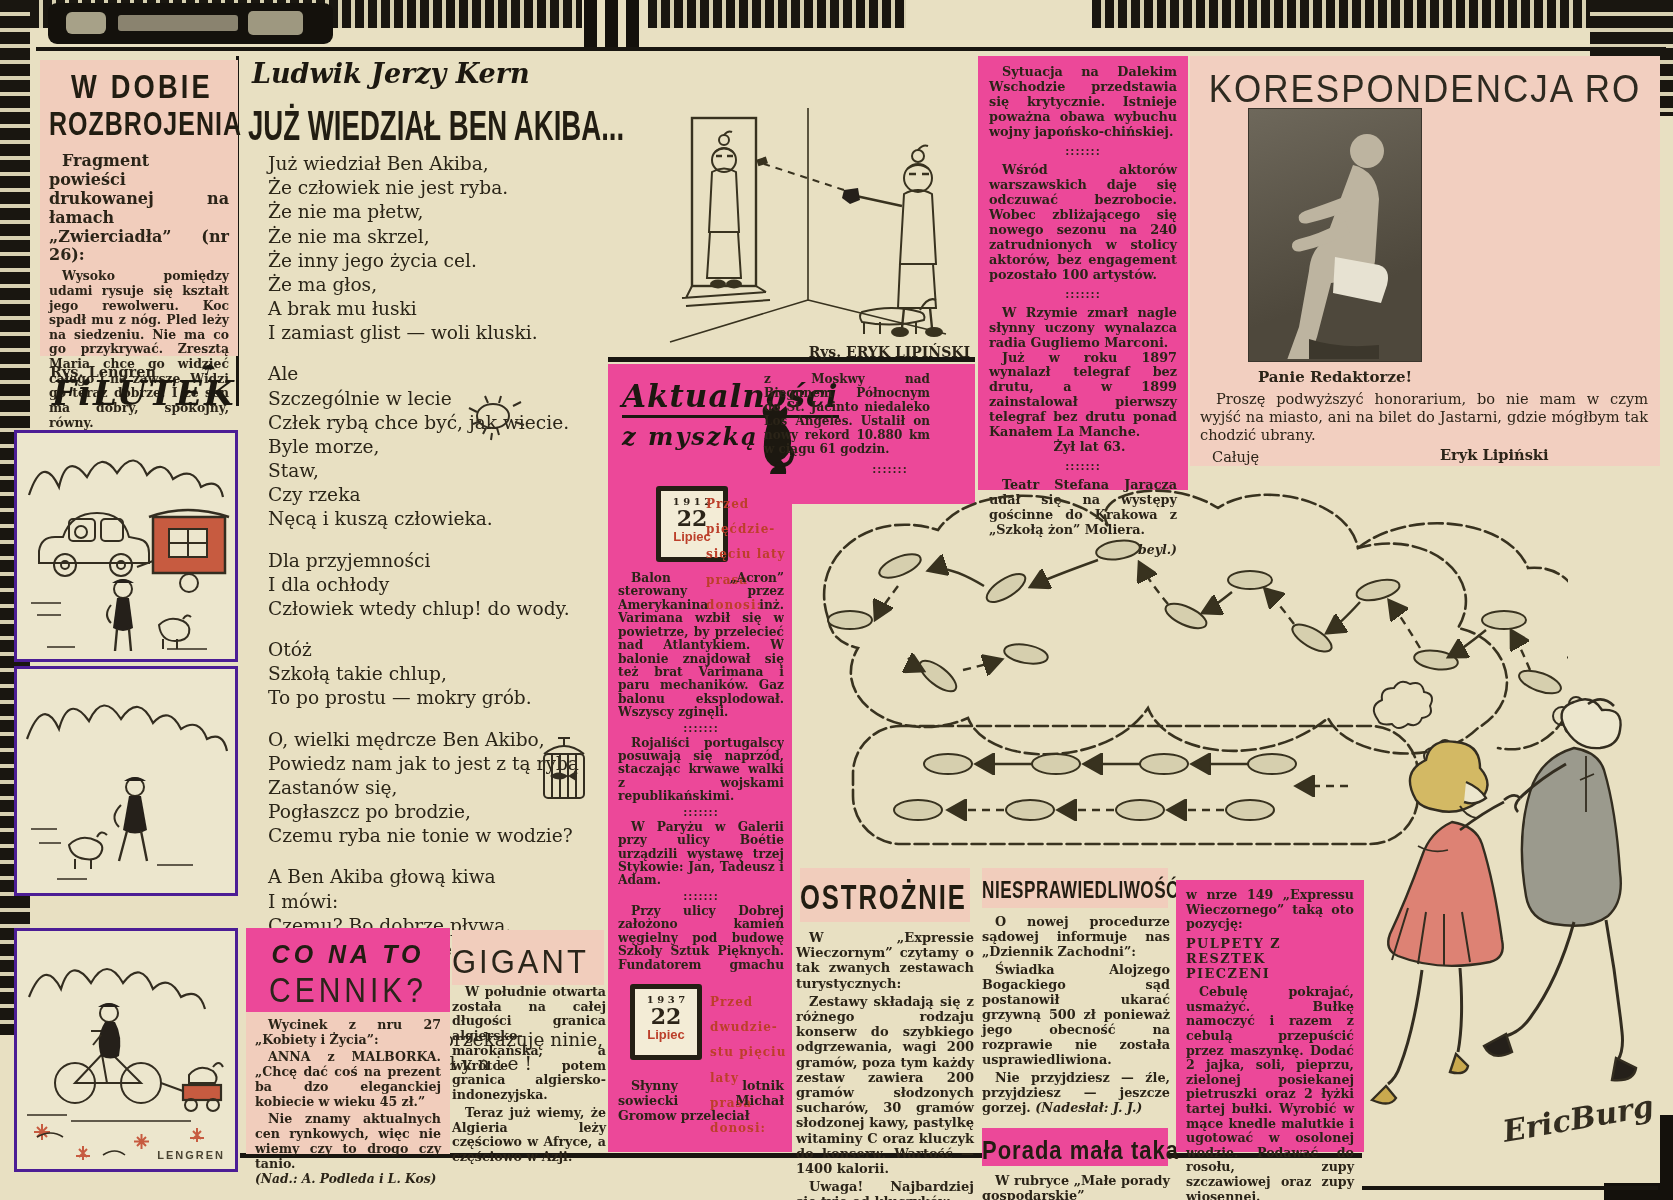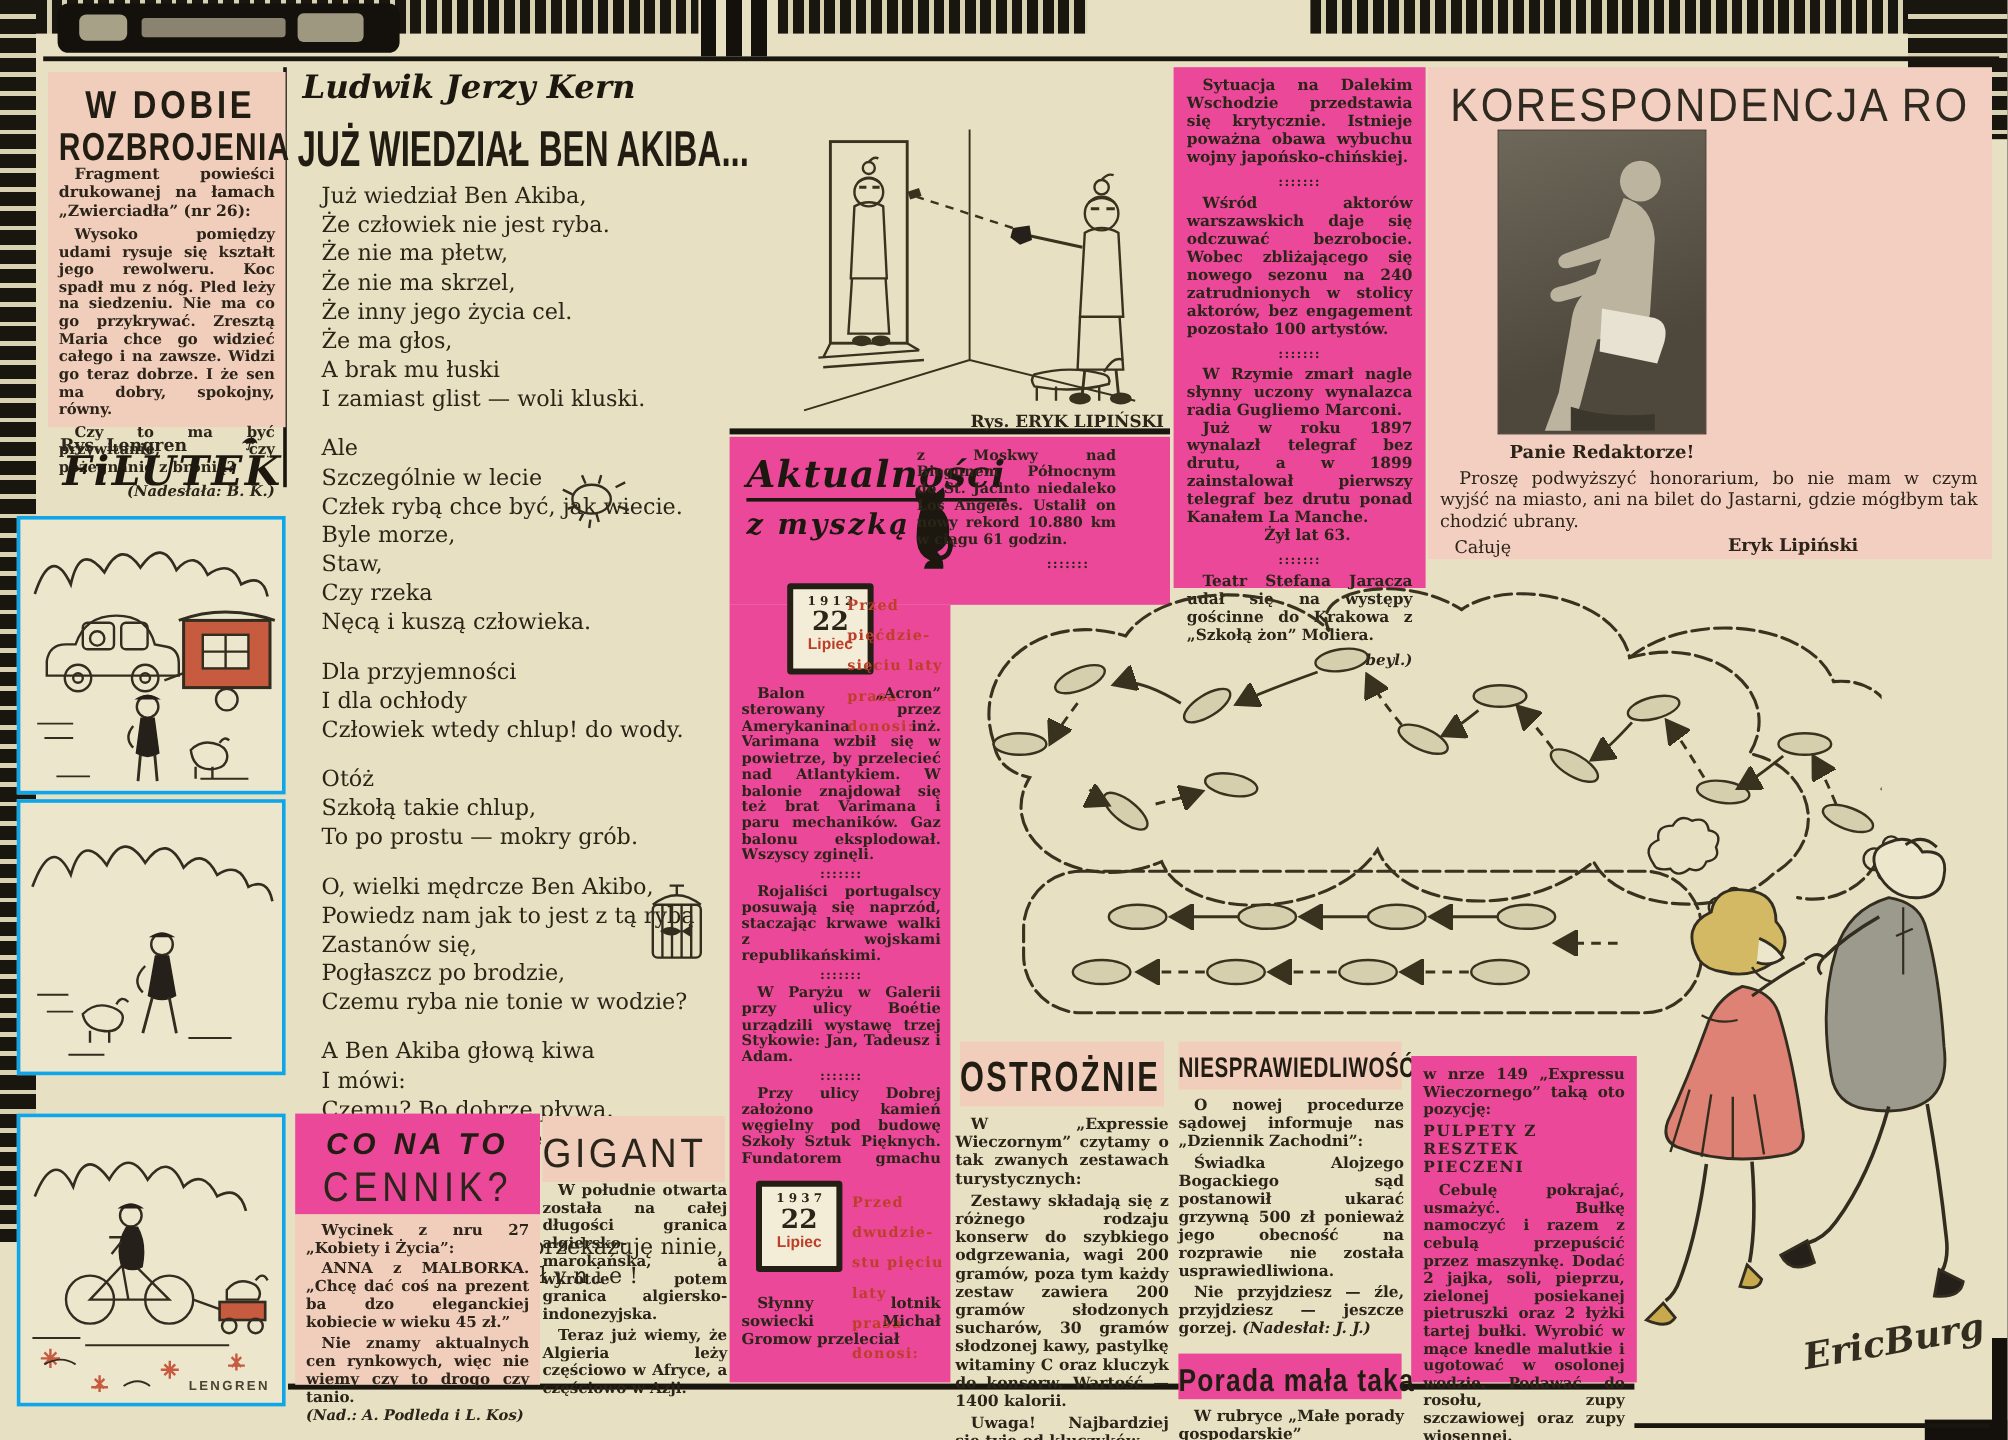--- a/index.html
+++ b/index.html
@@ -10,21 +10,21 @@
   .ital{font-style:italic;}
   .pre{white-space:pre-line;}
   .cond{font-family:"Liberation Sans","DejaVu Sans",sans-serif;font-weight:bold;color:#221d12;}
   .sy{display:inline-block;transform-origin:left top;white-space:nowrap;}
   .sep{text-align:center;font-family:"DejaVu Serif",serif;font-weight:bold;font-size:11px;
        letter-spacing:1px;margin:5px 0;color:#2b2418;}
   .indent{text-indent:13px;margin:0 0 4px 0;}
   .stripeV{background:repeating-linear-gradient(90deg,#191610 0 9px,#d8d1b2 9px 13px);}
   .stripeH{background:repeating-linear-gradient(180deg,#191610 0 12px,#d8d1b2 12px 16px);}
   .rule{background:#191610;}
-  .comic-panel{background:#ece6cd;border:3px solid #0ea5e9;}
+  .comic-panel{background:#ece6cd;border:3px solid #4c1d95;}
   .pink{background:#f1cdbc;}
   .olive{background:#ec4899;}
   .redtxt{color:#bc3f2a;}
   .cal{background:#f3ecd6;border:5px solid #241f14;border-radius:3px;text-align:center;
        font-family:"DejaVu Serif",serif;}
   svg{display:block;}
   .credit-right{text-align:right;font-style:italic;font-weight:bold;}
 </style>
 </head>
 <body>
@@ -49,21 +49,21 @@
   <div class="abs rule" style="left:236px;top:56px;width:3px;height:350px;"></div>
   <div class="abs rule" style="left:608px;top:357px;width:367px;height:5px;"></div>
   <div class="abs rule" style="left:240px;top:1153px;width:1122px;height:5px;"></div>
   <div class="abs rule" style="left:1362px;top:1186px;width:296px;height:4px;"></div>
 
   <div class="abs pink" style="left:40px;top:60px;width:198px;height:296px;padding:8px 9px;box-sizing:border-box;">
     <div style="text-align:center;">
       <span class="cond sy" style="font-size:26px;transform:scale(1.05,1.25);letter-spacing:3px;">W DOBIE</span><br>
       <span class="cond sy" style="font-size:25px;transform:scale(1.0,1.3);letter-spacing:1px;margin-top:6px;">ROZBROJENIA</span>
     </div>
-    <p class="serifb indent" style="font-size:13px;line-height:1.18;margin-top:4px;">Fragment powieści drukowanej na łamach „Zwierciadła” (nr 26):</p>
+    <p class="serifb indent" style="font-size:16px;line-height:1.18;margin-top:18px;">Fragment powieści drukowanej na łamach „Zwierciadła” (nr 26):</p>
     <p class="serifb indent" style="font-size:12.4px;line-height:1.18;">Wysoko pomiędzy udami rysuje się kształt jego rewolweru. Koc spadł mu z nóg. Pled leży na siedzeniu. Nie ma co go przykrywać. Zresztą Maria chce go widzieć całego i na zawsze. Widzi go teraz dobrze. I że sen ma dobry, spokojny, równy.</p>
     <p class="serifb indent" style="font-size:12.4px;line-height:1.18;">Czy to ma być przywitanie, czy pożegnanie z bronią?</p>
     <div class="serifb credit-right" style="font-size:12.4px;">(Nadesłała: B. K.)</div>
   </div>
   <div class="abs serifb" style="left:50px;top:363px;font-size:14.5px;">Rys. Lengren</div>
 
   <div class="abs" style="left:52px;top:373px;width:185px;height:44px;font-family:'DejaVu Serif',serif;font-weight:bold;font-style:italic;font-size:34px;letter-spacing:2px;color:#1c1810;">
     <span>FiLUTEK</span>
     <span class="abs" style="left:148px;top:-12px;font-size:15px;">☂</span>
   </div>

